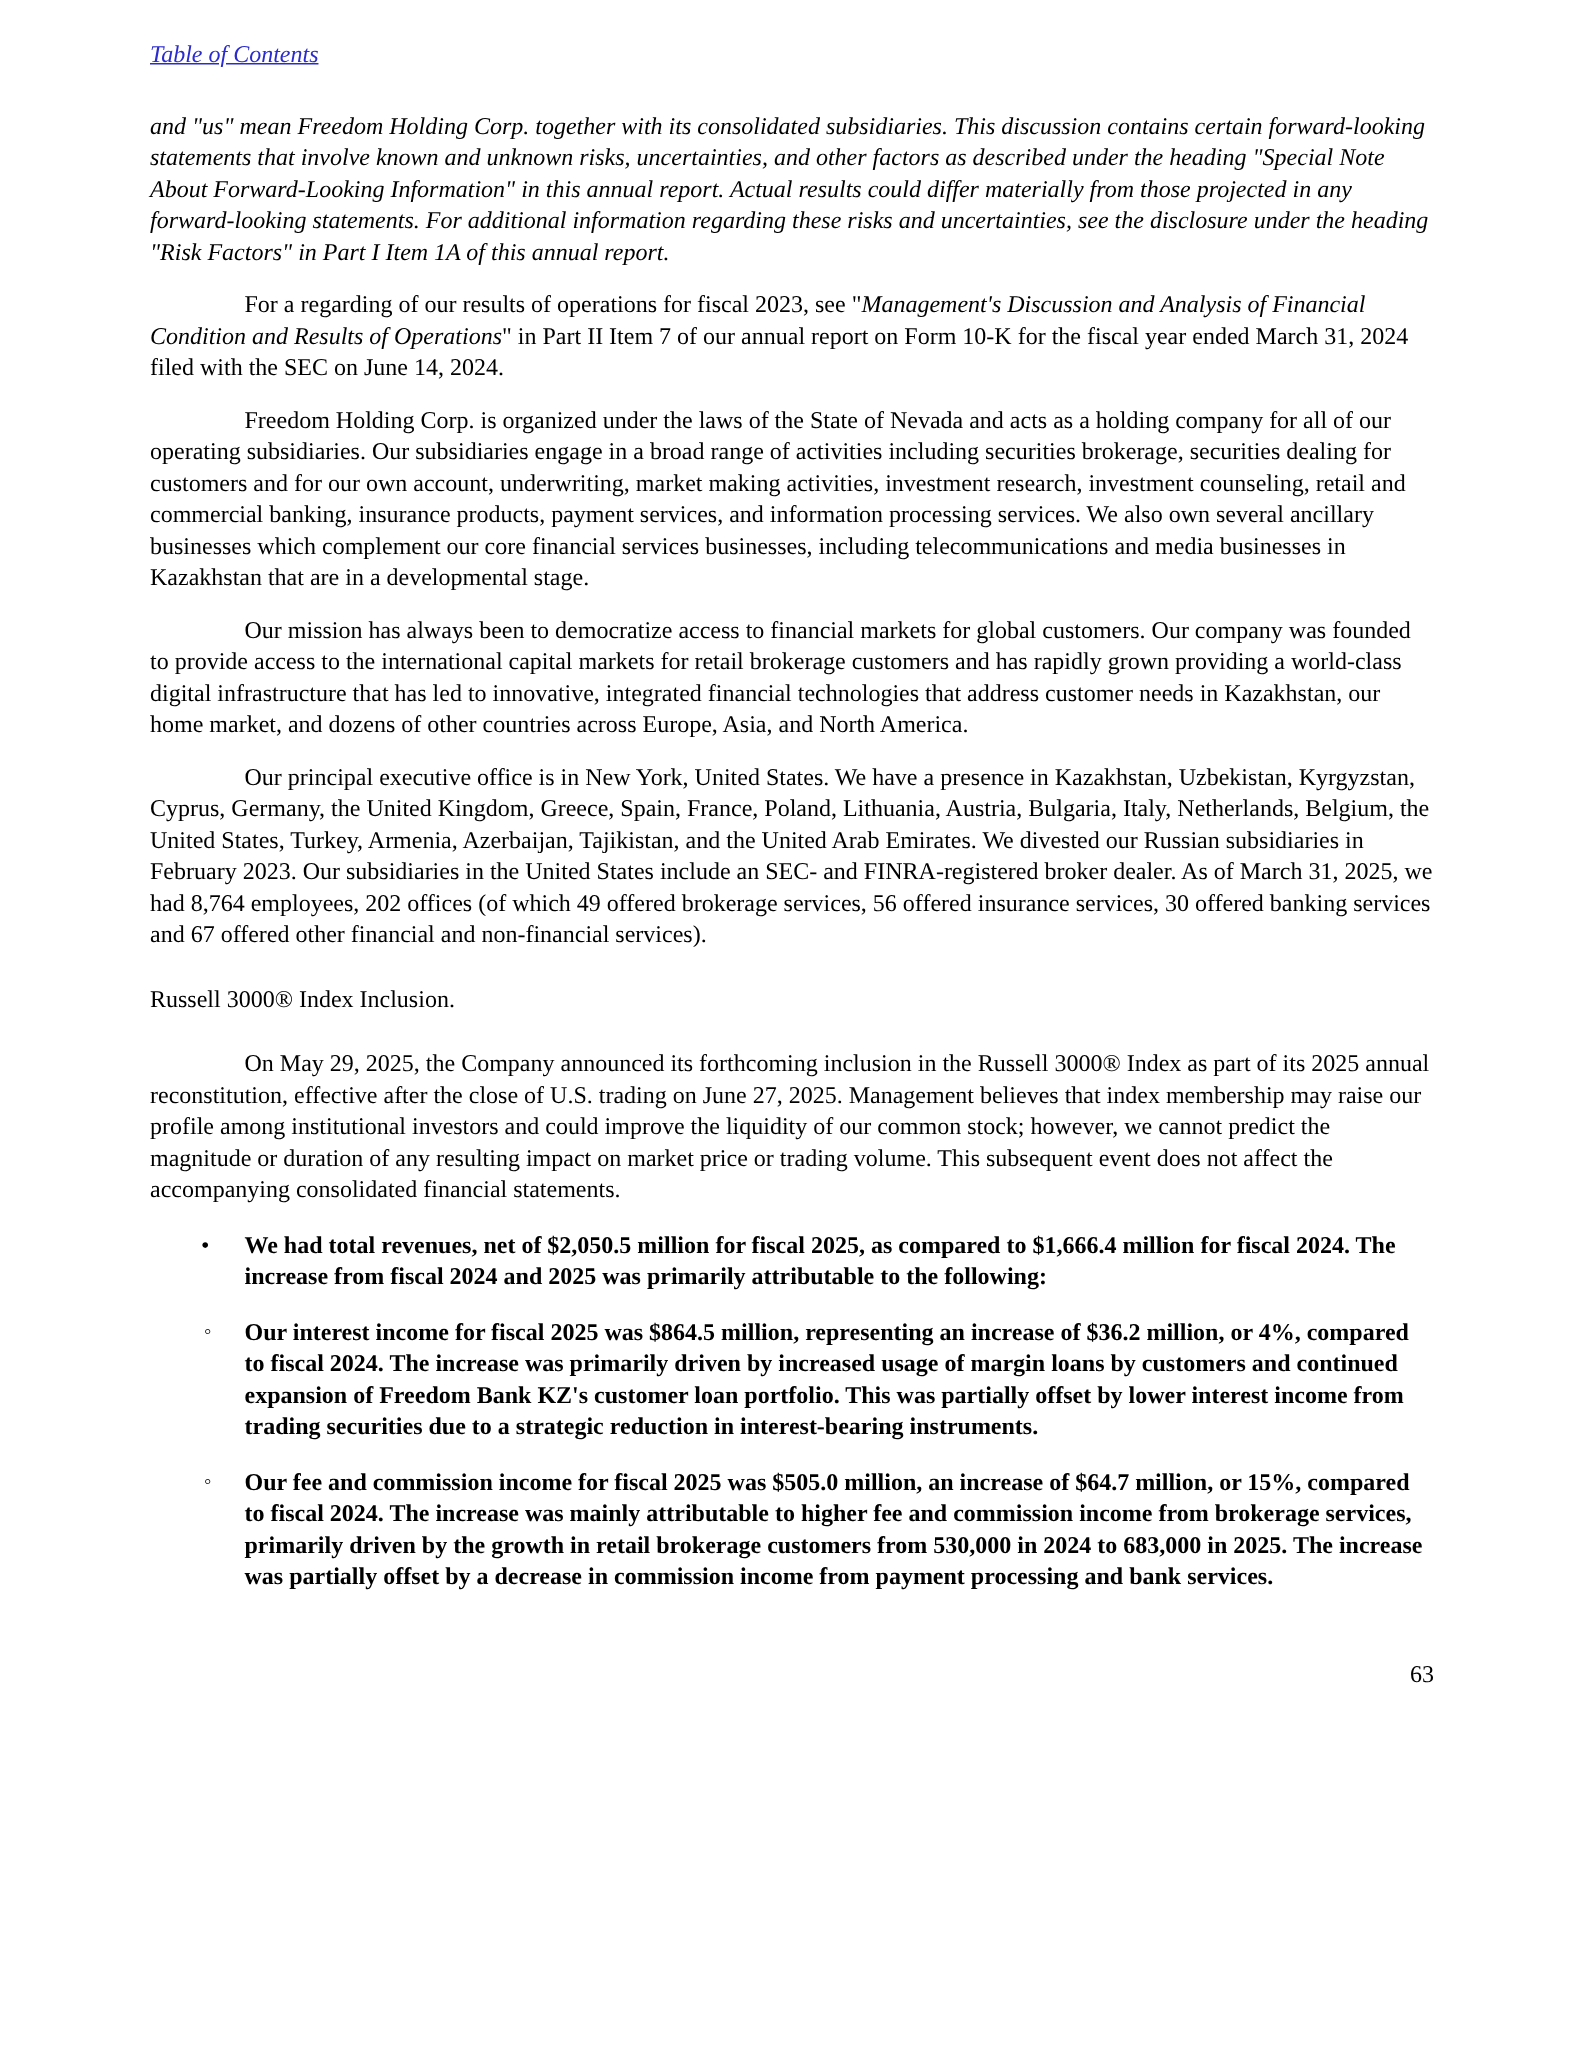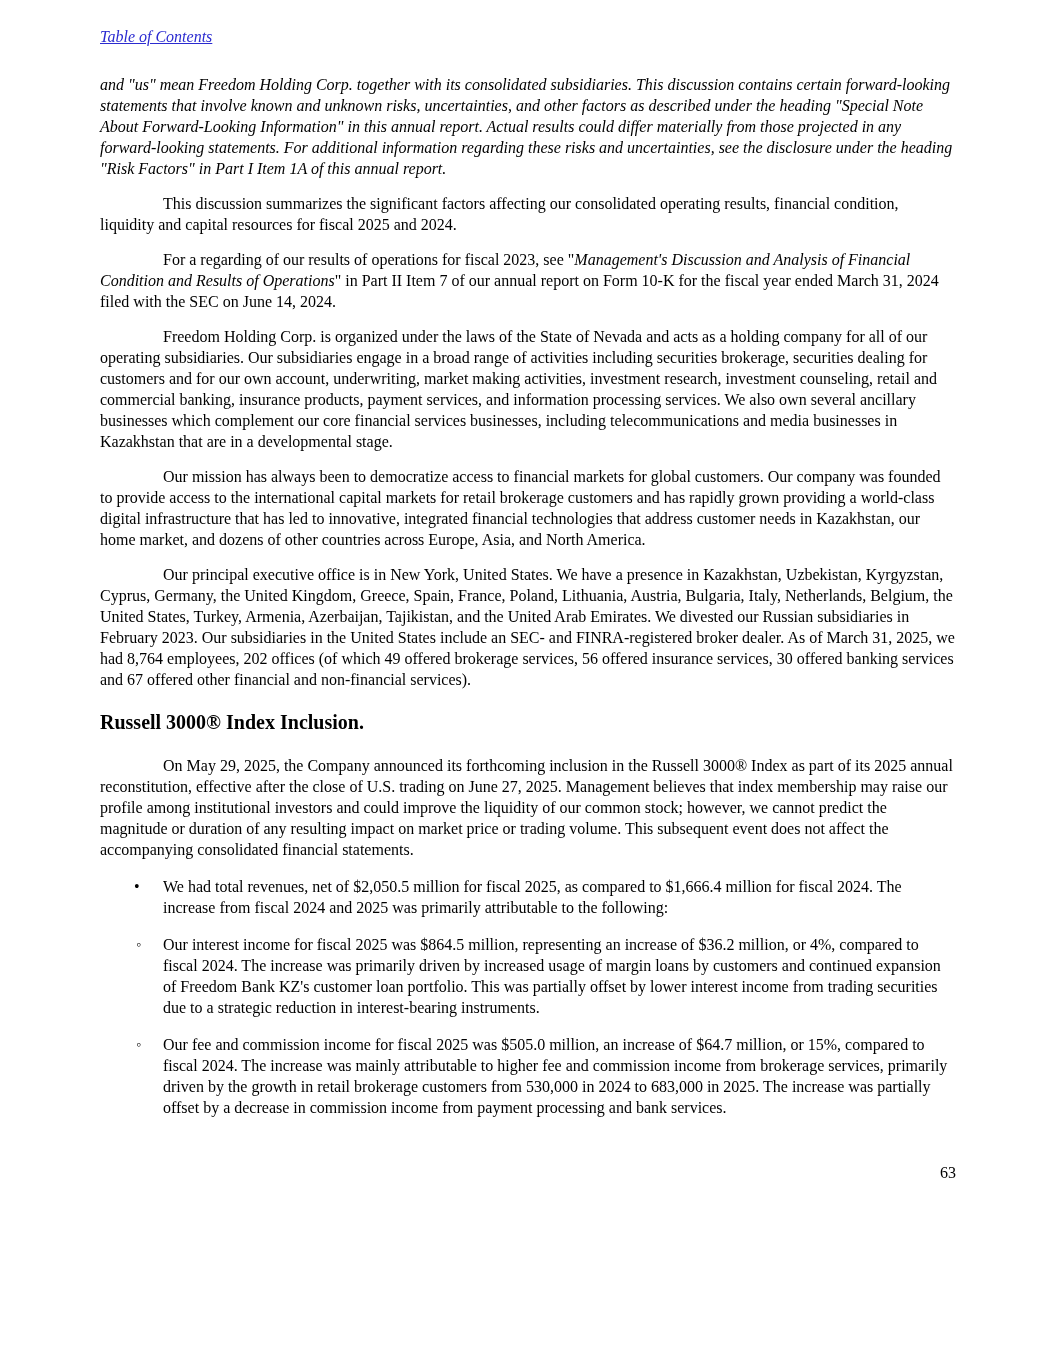--- a/index.html
+++ b/index.html
@@ -35,57 +35,56 @@
   }
   p.italic-all { font-style: italic; }
   p.indent { text-indent: 63px; }
   .section-heading {
     font-size: 16px;
     line-height: 21px;
     font-weight: bold;
     margin: 22px 0 22px 0;
   }
   .sub-heading {
-    font-size: 20px;
+    font-size: 16px;
     line-height: 21px;
-    font-weight: bold;
+    font-weight: normal;
     margin: 22px 0 22px 0;
   }
   .bullet-row {
     display: flex;
     margin: 16px 0 16px 0;
     font-size: 16px;
     line-height: 21px;
   }
   .bullet-row .marker {
     flex: 0 0 63px;
     padding-left: 34px;
   }
   .bullet-row.sub .marker {
     padding-left: 36px;
     font-size: 14px;
   }
-  .bullet-row .bullet-text { flex: 1; }
+  .bullet-row .bullet-text { flex: 1; font-weight: bold; }
   .page-number {
     text-align: right;
     font-size: 16px;
     line-height: 21px;
     margin-top: 44px;
   }
 </style>
 </head>
 <body>
 
 <div class="page">
 
   <a class="toc-link">Table of Contents</a>
 
   <p class="body-text italic-all">and "us" mean Freedom Holding Corp. together with its consolidated subsidiaries. This discussion contains certain forward-looking statements that involve known and unknown risks, uncertainties, and other factors as described under the heading "Special Note About Forward-Looking Information" in this annual report. Actual results could differ materially from those projected in any forward-looking statements. For additional information regarding these risks and uncertainties, see the disclosure under the heading "Risk Factors" in Part I Item 1A of this annual report.</p>
 
-  <p class="body-text indent">This discussion summarizes the significant factors affecting our consolidated operating results, financial condition, liquidity and capital resources for fiscal 2025 and 2024.</p>
 
   <p class="body-text indent"><span>For a regarding of our results of operations for fiscal 2023, see "</span><i>Management's Discussion and Analysis of Financial Condition and Results of Operations</i><span>" in Part II Item 7 of our annual report on Form 10-K for the fiscal year ended March 31, 2024 filed with the SEC on June 14, 2024.</span></p>
 
 
   <p class="body-text indent">Freedom Holding Corp. is organized under the laws of the State of Nevada and acts as a holding company for all of our operating subsidiaries. Our subsidiaries engage in a broad range of activities including securities brokerage, securities dealing for customers and for our own account, underwriting, market making activities, investment research, investment counseling, retail and commercial banking, insurance products, payment services, and information processing services. We also own several ancillary businesses which complement our core financial services businesses, including telecommunications and media businesses in Kazakhstan that are in a developmental stage.</p>
 
   <p class="body-text indent">Our mission has always been to democratize access to financial markets for global customers. Our company was founded to provide access to the international capital markets for retail brokerage customers and has rapidly grown providing a world-class digital infrastructure that has led to innovative, integrated financial technologies that address customer needs in Kazakhstan, our home market, and dozens of other countries across Europe, Asia, and North America.</p>
 
   <p class="body-text indent">Our principal executive office is in New York, United States. We have a presence in Kazakhstan, Uzbekistan, Kyrgyzstan, Cyprus, Germany, the United Kingdom, Greece, Spain, France, Poland, Lithuania, Austria, Bulgaria, Italy, Netherlands, Belgium, the United States, Turkey, Armenia, Azerbaijan, Tajikistan, and the United Arab Emirates. We divested our Russian subsidiaries in February 2023. Our subsidiaries in the United States include an SEC- and FINRA-registered broker dealer. As of March 31, 2025, we had 8,764 employees, 202 offices (of which 49 offered brokerage services, 56 offered insurance services, 30 offered banking services and 67 offered other financial and non-financial services).</p>
 

